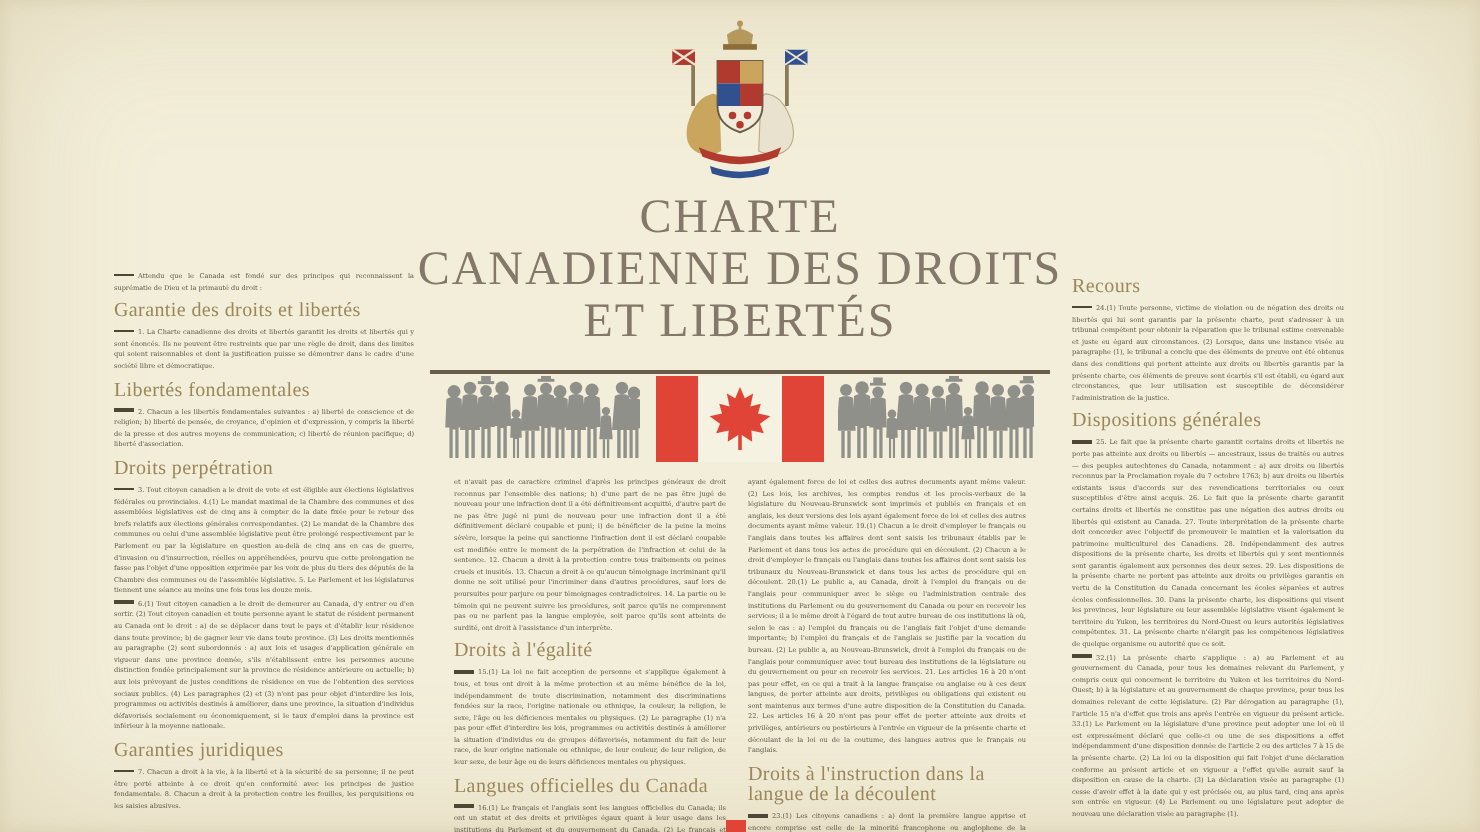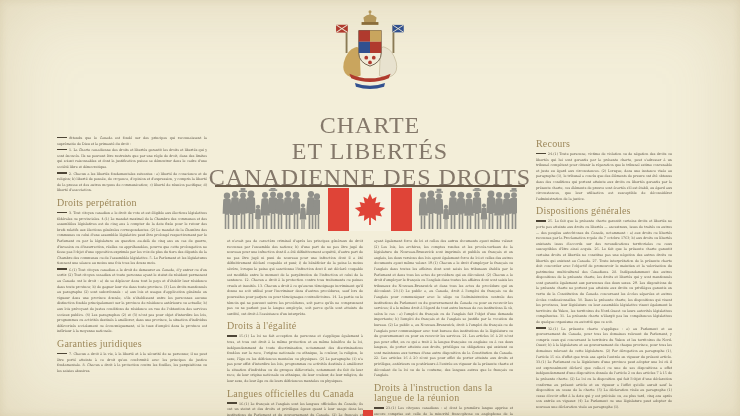--- a/index.html
+++ b/index.html
@@ -6,21 +6,21 @@
   .page{
     position:relative;width:740px;height:416px;margin:0 auto;
     background:#f3eed9;
     box-shadow:inset 0 0 70px rgba(175,155,105,.28), inset 0 0 8px rgba(160,140,90,.18);
     overflow:hidden;
     font-family:"DejaVu Serif",serif;
   }
   
   .coat{position:absolute;left:332px;top:8px;width:76px;height:90px;}
   .title{
-    position:absolute;left:0;top:112px;width:740px;text-align:center;
+    position:absolute;left:0;top:96px;width:740px;text-align:center;
     font-family:"Liberation Serif",serif;color:#84786a;
     font-size:24px;line-height:26px;letter-spacing:1px;font-weight:400;
   }
   .title div{white-space:nowrap;}
   .rule{position:absolute;left:215px;top:185px;width:310px;height:2px;background:#6b5c49;}
   .band{position:absolute;top:188px;height:44px;}
   .band.left{left:222px;width:98px;}
   .band.right{left:419px;width:98px;}
   .flag{position:absolute;left:328px;top:188px;width:84px;height:43px;background:#f6f2e2;}
   .flag .bar{position:absolute;top:0;width:21px;height:43px;background:#df4437;}
@@ -75,22 +75,22 @@
     <circle cx="36" cy="53" r="2" fill="#b03a2e"></circle>
       <circle cx="44" cy="53" r="2" fill="#b03a2e"></circle>
       <circle cx="40" cy="58" r="2" fill="#b03a2e"></circle>
 
     <path d="M18,70 q22,10 44,0 l-2,5 q-20,8 -40,0 z" fill="#b03a2e"></path>
     <path d="M24,80 q16,6 32,0 l-1,4 q-15,5 -30,0 z" fill="#31508f"></path>
   </svg>
 
   <div class="title">
     <div>CHARTE</div>
+    <div>CANADIENNE DES DROITS</div>
     <div>ET LIBERTÉS</div>
-    <div>CANADIENNE DES DROITS</div>
   </div>
   <div class="rule"></div>
 
   <svg class="band left" viewBox="0 0 98 42">
     <defs>
       <g id="pa" class="silhouette">
         <circle cx="0" cy="5" r="3.4"></circle>
         <path d="M-4,9 Q0,6.5 4,9 L4.6,24 L2.4,24 L2.4,40 L0.7,40 L0.7,25 L-0.7,25 L-0.7,40 L-2.4,40 L-2.4,24 L-4.6,24 Z"></path>
       </g>
       <g id="pb" class="silhouette">
@@ -140,40 +140,42 @@
     <use href="#pc" transform="translate(58,0)"></use>
     <use href="#pb" transform="translate(65,13.2) scale(.67)"></use>
     <use href="#pa" transform="translate(72,0)"></use>
     <use href="#pb" transform="translate(80,1.2) scale(.97)"></use>
     <use href="#pa" transform="translate(88,2) scale(.95)"></use>
     <use href="#pc" transform="translate(95,.8) scale(.98)"></use>
   </svg>
 
   <div class="col col1">
     <p class="para"><span class="dash"></span><span>Attendu que le Canada est fondé sur des principes qui reconnaissent la suprématie de Dieu et la primauté du droit :</span></p>
+    <div class="heading">Garantie des droits et libertés</div>
     <p class="para"><span class="dash"></span><span>1. La Charte canadienne des droits et libertés garantit les droits et libertés qui y sont énoncés. Ils ne peuvent être restreints que par une règle de droit, dans des limites qui soient raisonnables et dont la justification puisse se démontrer dans le cadre d'une société libre et démocratique.</span></p>
+    <div class="heading">Libertés fondamentales</div>
     <p class="para"><span class="dash"></span><span>2. Chacun a les libertés fondamentales suivantes : a) liberté de conscience et de religion; b) liberté de pensée, de croyance, d'opinion et d'expression, y compris la liberté de la presse et des autres moyens de communication; c) liberté de réunion pacifique; d) liberté d'association.</span></p>
     <div class="heading">Droits perpétration</div>
     <p class="para"><span class="dash"></span><span>3. Tout citoyen canadien a le droit de vote et est éligible aux élections législatives fédérales ou provinciales. 4.(1) Le mandat maximal de la Chambre des communes et des assemblées législatives est de cinq ans à compter de la date fixée pour le retour des brefs relatifs aux élections générales correspondantes. (2) Le mandat de la Chambre des communes ou celui d'une assemblée législative peut être prolongé respectivement par le Parlement ou par la législature en question au-delà de cinq ans en cas de guerre, d'invasion ou d'insurrection, réelles ou appréhendées, pourvu que cette prolongation ne fasse pas l'objet d'une opposition exprimée par les voix de plus du tiers des députés de la Chambre des communes ou de l'assemblée législative. 5. Le Parlement et les législatures tiennent une séance au moins une fois tous les douze mois.</span></p>
     <p class="para"><span class="dash"></span><span>6.(1) Tout citoyen canadien a le droit de demeurer au Canada, d'y entrer ou d'en sortir. (2) Tout citoyen canadien et toute personne ayant le statut de résident permanent au Canada ont le droit : a) de se déplacer dans tout le pays et d'établir leur résidence dans toute province; b) de gagner leur vie dans toute province. (3) Les droits mentionnés au paragraphe (2) sont subordonnés : a) aux lois et usages d'application générale en vigueur dans une province donnée, s'ils n'établissent entre les personnes aucune distinction fondée principalement sur la province de résidence antérieure ou actuelle; b) aux lois prévoyant de justes conditions de résidence en vue de l'obtention des services sociaux publics. (4) Les paragraphes (2) et (3) n'ont pas pour objet d'interdire les lois, programmes ou activités destinés à améliorer, dans une province, la situation d'individus défavorisés socialement ou économiquement, si le taux d'emploi dans la province est inférieur à la moyenne nationale.</span></p>
     <div class="heading">Garanties juridiques</div>
     <p class="para"><span class="dash"></span><span>7. Chacun a droit à la vie, à la liberté et à la sécurité de sa personne; il ne peut être porté atteinte à ce droit qu'en conformité avec les principes de justice fondamentale. 8. Chacun a droit à la protection contre les fouilles, les perquisitions ou les saisies abusives.</span></p>
   </div>
 
   <div class="col col2">
     <p class="para"><span>et n'avait pas de caractère criminel d'après les principes généraux de droit reconnus par l'ensemble des nations; h) d'une part de ne pas être jugé de nouveau pour une infraction dont il a été définitivement acquitté, d'autre part de ne pas être jugé ni puni de nouveau pour une infraction dont il a été définitivement déclaré coupable et puni; i) de bénéficier de la peine la moins sévère, lorsque la peine qui sanctionne l'infraction dont il est déclaré coupable est modifiée entre le moment de la perpétration de l'infraction et celui de la sentence. 12. Chacun a droit à la protection contre tous traitements ou peines cruels et inusités. 13. Chacun a droit à ce qu'aucun témoignage incriminant qu'il donne ne soit utilisé pour l'incriminer dans d'autres procédures, sauf lors de poursuites pour parjure ou pour témoignages contradictoires. 14. La partie ou le témoin qui ne peuvent suivre les procédures, soit parce qu'ils ne comprennent pas ou ne parlent pas la langue employée, soit parce qu'ils sont atteints de surdité, ont droit à l'assistance d'un interprète.</span></p>
     <div class="heading">Droits à l'égalité</div>
     <p class="para"><span class="dash"></span><span>15.(1) La loi ne fait acception de personne et s'applique également à tous, et tous ont droit à la même protection et au même bénéfice de la loi, indépendamment de toute discrimination, notamment des discriminations fondées sur la race, l'origine nationale ou ethnique, la couleur, la religion, le sexe, l'âge ou les déficiences mentales ou physiques. (2) Le paragraphe (1) n'a pas pour effet d'interdire les lois, programmes ou activités destinés à améliorer la situation d'individus ou de groupes défavorisés, notamment du fait de leur race, de leur origine nationale ou ethnique, de leur couleur, de leur religion, de leur sexe, de leur âge ou de leurs déficiences mentales ou physiques.</span></p>
     <div class="heading">Langues officielles du Canada</div>
     <p class="para"><span class="dash"></span><span>16.(1) Le français et l'anglais sont les langues officielles du Canada; ils ont un statut et des droits et privilèges égaux quant à leur usage dans les institutions du Parlement et du gouvernement du Canada. (2) Le français et l'anglais sont les langues officielles du Nouveau-Brunswick; ils ont un statut et des droits et privilèges égaux quant à leur usage dans les institutions de la législature et du gouvernement du Nouveau-Brunswick.</span></p>
   </div>
 
   <div class="col col3">
     <p class="para"><span>ayant également force de loi et celles des autres documents ayant même valeur. (2) Les lois, les archives, les comptes rendus et les procès-verbaux de la législature du Nouveau-Brunswick sont imprimés et publiés en français et en anglais, les deux versions des lois ayant également force de loi et celles des autres documents ayant même valeur. 19.(1) Chacun a le droit d'employer le français ou l'anglais dans toutes les affaires dont sont saisis les tribunaux établis par le Parlement et dans tous les actes de procédure qui en découlent. (2) Chacun a le droit d'employer le français ou l'anglais dans toutes les affaires dont sont saisis les tribunaux du Nouveau-Brunswick et dans tous les actes de procédure qui en découlent. 20.(1) Le public a, au Canada, droit à l'emploi du français ou de l'anglais pour communiquer avec le siège ou l'administration centrale des institutions du Parlement ou du gouvernement du Canada ou pour en recevoir les services; il a le même droit à l'égard de tout autre bureau de ces institutions là où, selon le cas : a) l'emploi du français ou de l'anglais fait l'objet d'une demande importante; b) l'emploi du français et de l'anglais se justifie par la vocation du bureau. (2) Le public a, au Nouveau-Brunswick, droit à l'emploi du français ou de l'anglais pour communiquer avec tout bureau des institutions de la législature ou du gouvernement ou pour en recevoir les services. 21. Les articles 16 à 20 n'ont pas pour effet, en ce qui a trait à la langue française ou anglaise ou à ces deux langues, de porter atteinte aux droits, privilèges ou obligations qui existent ou sont maintenus aux termes d'une autre disposition de la Constitution du Canada. 22. Les articles 16 à 20 n'ont pas pour effet de porter atteinte aux droits et privilèges, antérieurs ou postérieurs à l'entrée en vigueur de la présente charte et découlant de la loi ou de la coutume, des langues autres que le français ou l'anglais.</span></p>
-    <div class="heading">Droits à l'instruction dans la langue de la réunion</div>
+    <div class="heading">Droits à l'instruction dans la langue de la découlent</div>
     <p class="para"><span class="dash"></span><span>23.(1) Les citoyens canadiens : a) dont la première langue apprise et encore comprise est celle de la minorité francophone ou anglophone de la province où ils résident; b) qui ont reçu leur instruction, au niveau primaire, en français ou en anglais au Canada et qui résident dans une province où la langue dans laquelle ils ont reçu cette instruction est celle de la minorité francophone ou anglophone de la province, ont, dans l'un ou l'autre cas, le droit d'y faire instruire leurs enfants, aux niveaux primaire et secondaire, dans cette langue.</span></p>
   </div>
 
   <div class="col col4">
     <div class="heading">Recours</div>
     <p class="para"><span class="dash"></span><span>24.(1) Toute personne, victime de violation ou de négation des droits ou libertés qui lui sont garantis par la présente charte, peut s'adresser à un tribunal compétent pour obtenir la réparation que le tribunal estime convenable et juste eu égard aux circonstances. (2) Lorsque, dans une instance visée au paragraphe (1), le tribunal a conclu que des éléments de preuve ont été obtenus dans des conditions qui portent atteinte aux droits ou libertés garantis par la présente charte, ces éléments de preuve sont écartés s'il est établi, eu égard aux circonstances, que leur utilisation est susceptible de déconsidérer l'administration de la justice.</span></p>
     <div class="heading">Dispositions générales</div>
     <p class="para"><span class="dash"></span><span>25. Le fait que la présente charte garantit certains droits et libertés ne porte pas atteinte aux droits ou libertés — ancestraux, issus de traités ou autres — des peuples autochtones du Canada, notamment : a) aux droits ou libertés reconnus par la Proclamation royale du 7 octobre 1763; b) aux droits ou libertés existants issus d'accords sur des revendications territoriales ou ceux susceptibles d'être ainsi acquis. 26. Le fait que la présente charte garantit certains droits et libertés ne constitue pas une négation des autres droits ou libertés qui existent au Canada. 27. Toute interprétation de la présente charte doit concorder avec l'objectif de promouvoir le maintien et la valorisation du patrimoine multiculturel des Canadiens. 28. Indépendamment des autres dispositions de la présente charte, les droits et libertés qui y sont mentionnés sont garantis également aux personnes des deux sexes. 29. Les dispositions de la présente charte ne portent pas atteinte aux droits ou privilèges garantis en vertu de la Constitution du Canada concernant les écoles séparées et autres écoles confessionnelles. 30. Dans la présente charte, les dispositions qui visent les provinces, leur législature ou leur assemblée législative visent également le territoire du Yukon, les territoires du Nord-Ouest ou leurs autorités législatives compétentes. 31. La présente charte n'élargit pas les compétences législatives de quelque organisme ou autorité que ce soit.</span></p>
     <p class="para"><span class="dash"></span><span>32.(1) La présente charte s'applique : a) au Parlement et au gouvernement du Canada, pour tous les domaines relevant du Parlement, y compris ceux qui concernent le territoire du Yukon et les territoires du Nord-Ouest; b) à la législature et au gouvernement de chaque province, pour tous les domaines relevant de cette législature. (2) Par dérogation au paragraphe (1), l'article 15 n'a d'effet que trois ans après l'entrée en vigueur du présent article. 33.(1) Le Parlement ou la législature d'une province peut adopter une loi où il est expressément déclaré que celle-ci ou une de ses dispositions a effet indépendamment d'une disposition donnée de l'article 2 ou des articles 7 à 15 de la présente charte. (2) La loi ou la disposition qui fait l'objet d'une déclaration conforme au présent article et en vigueur a l'effet qu'elle aurait sauf la disposition en cause de la charte. (3) La déclaration visée au paragraphe (1) cesse d'avoir effet à la date qui y est précisée ou, au plus tard, cinq ans après son entrée en vigueur. (4) Le Parlement ou une législature peut adopter de nouveau une déclaration visée au paragraphe (1).</span></p>
   </div>

